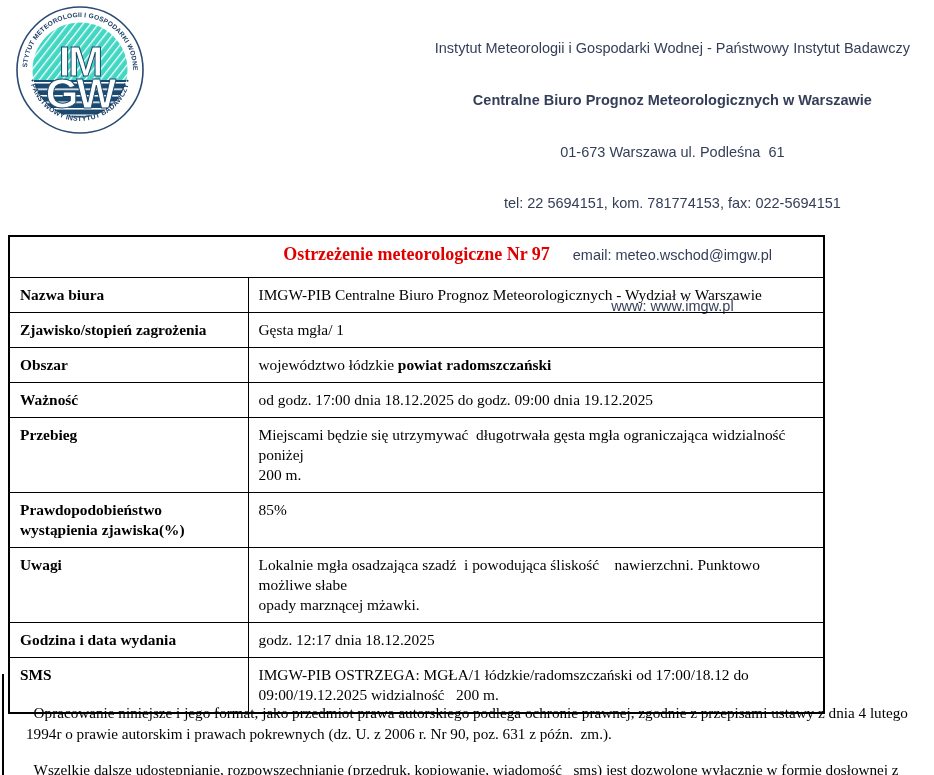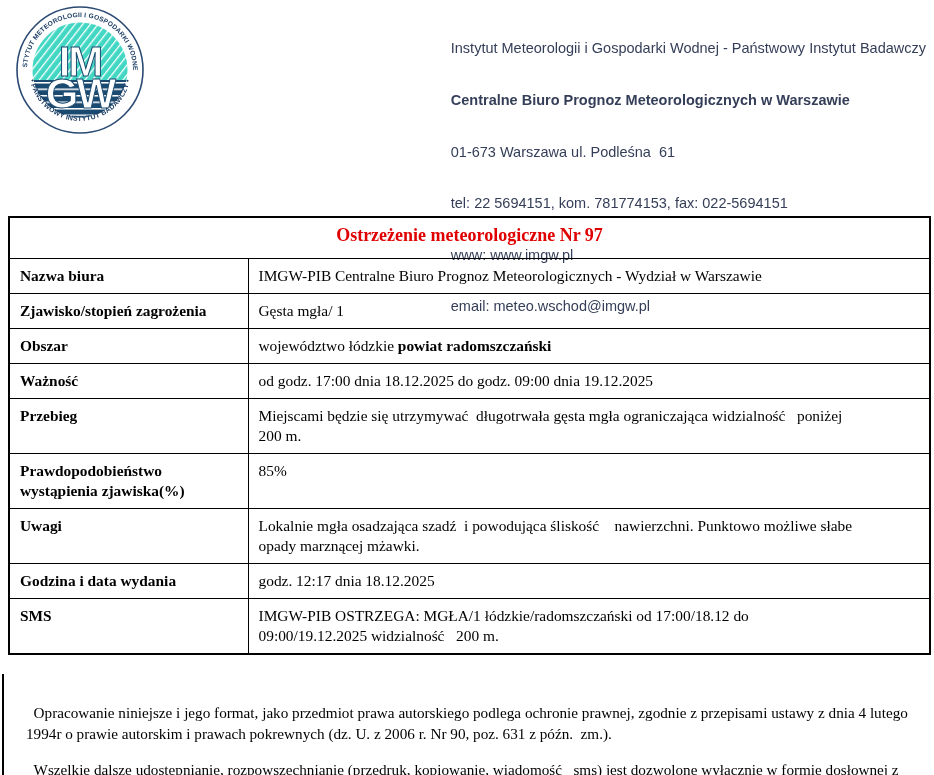--- a/index.html
+++ b/index.html
@@ -15,34 +15,34 @@
     font-family: "Liberation Serif", serif;
   }
   
   .logo {
     position: absolute;
     left: 14px; top: 4px;
     width: 132px; height: 132px;
   }
   .letterhead {
     position: absolute;
-    top: 6px; right: 8px;
-    text-align: left;
+    top: 6px; right: 24px;
+    text-align: center;
     color: #343e58;
     font-family: "Liberation Sans", sans-serif;
     font-size: 14.5px;
     line-height: 17.2px;
     white-space: pre-wrap;
   }
   .letterhead .bold { font-weight: bold; }
   
   table.warning-table {
     position: absolute;
-    left: 8px; top: 216px;
-    width: 923px;
+    left: 8px; top: 235px;
+    width: 817px;
     border-collapse: collapse;
     table-layout: fixed;
     border: 2px solid #000;
     font-family: "Liberation Serif", serif;
     font-size: 15.4px;
     color: #000;
   }
   table.warning-table td {
     border: 1px solid #000;
     vertical-align: top;
@@ -118,22 +118,22 @@
         <textPath href="#arcBot" startOffset="50%" text-anchor="middle">• PAŃSTWOWY INSTYTUT BADAWCZY •</textPath>
       </text>
     </svg>
   </div>
 
   <div class="letterhead">
     <div>Instytut Meteorologii i Gospodarki Wodnej - Państwowy Instytut Badawczy</div>
     <div class="bold">Centralne Biuro Prognoz Meteorologicznych w Warszawie</div>
     <div>01-673 Warszawa ul. Podleśna  61</div>
     <div>tel: 22 5694151, kom. 781774153, fax: 022-5694151</div>
+    <div>email: meteo.wschod@imgw.pl</div>
     <div>www: www.imgw.pl</div>
-    <div>email: meteo.wschod@imgw.pl</div>
   </div>
 
   <table class="warning-table">
     <colgroup>
         <col style="width:239px">
         <col>
       </colgroup>
     <tbody>
         <tr>
       <td colspan="2" class="title-cell">Ostrzeżenie meteorologiczne Nr 97</td>

